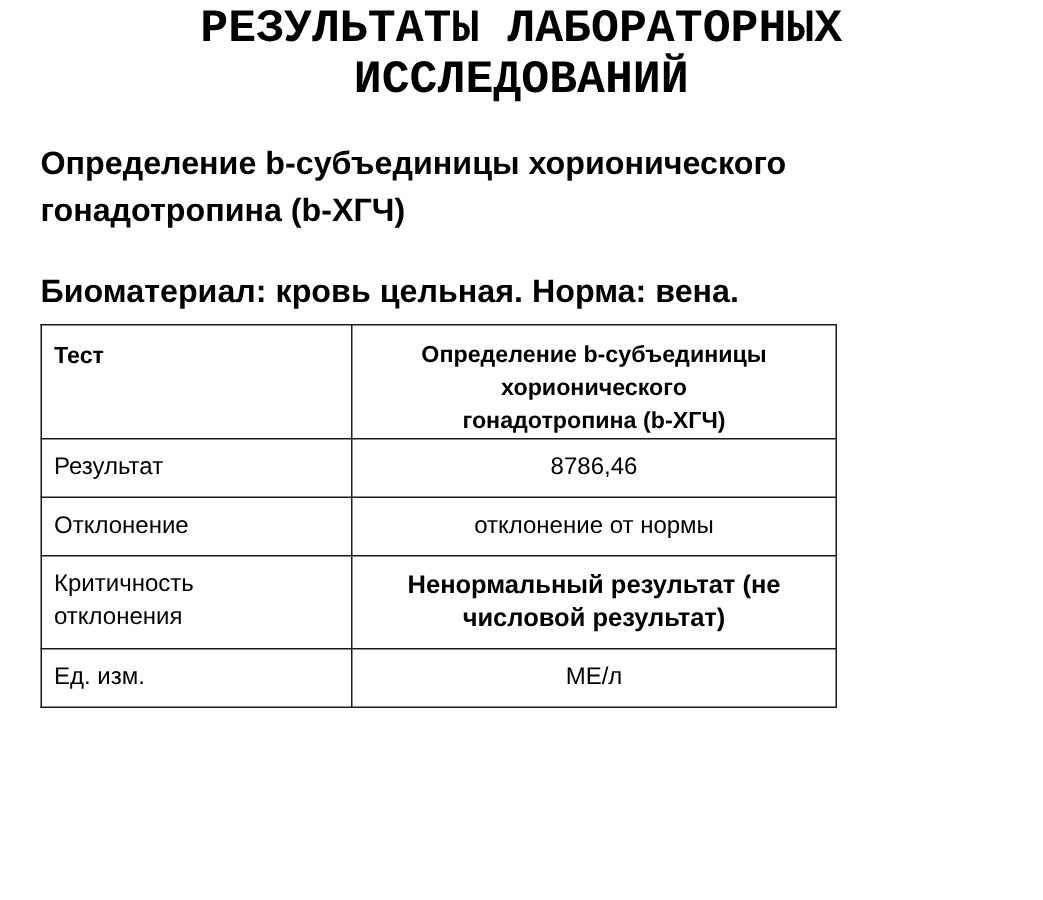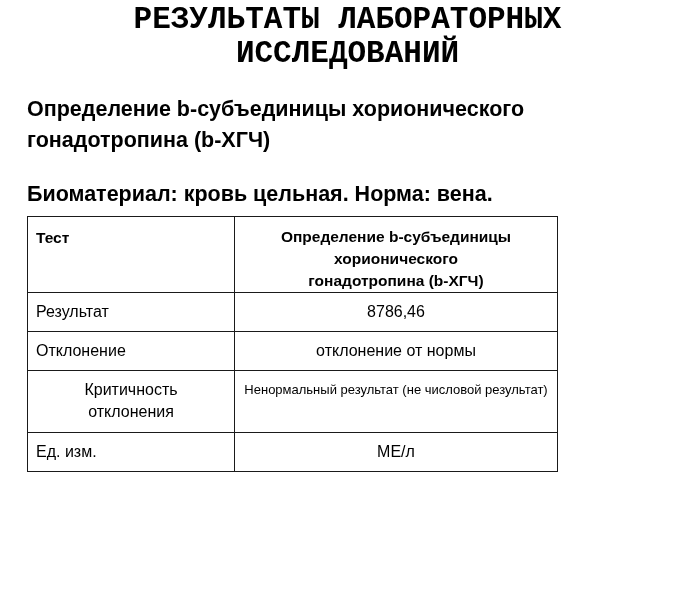--- a/index.html
+++ b/index.html
@@ -72,23 +72,23 @@
     tr.header-row td {
       height: 53px;
       font-weight: bold;
       font-size: 15.5px;
     }
     tr.header-row td.label-cell { padding-top: 10px; }
     tr.header-row td.value-cell { padding-top: 9px; line-height: 22px; }
     tr.row-result td { height: 30px; }
     tr.row-norm td { height: 30px; }
     tr.row-deviation td { height: 30px; }
-    tr.row-criticality td { height: 53px; text-align: center; }
+    tr.row-criticality td { height: 53px; }
     tr.row-unit td { height: 30px; }
-    tr.row-criticality td.value-cell { font-size: 13px; padding-left: 2px; padding-right: 2px; }
+    tr.row-criticality td.value-cell { font-size: 17px; padding-left: 2px; padding-right: 2px; font-weight: bold; }
   </style>
 </head>
 <body>
 
 <div class="page-title">
   <div>РЕЗУЛЬТАТЫ ЛАБОРАТОРНЫХ</div>
   <div>ИССЛЕДОВАНИЙ</div>
 </div>
 
 <div class="test-name">

